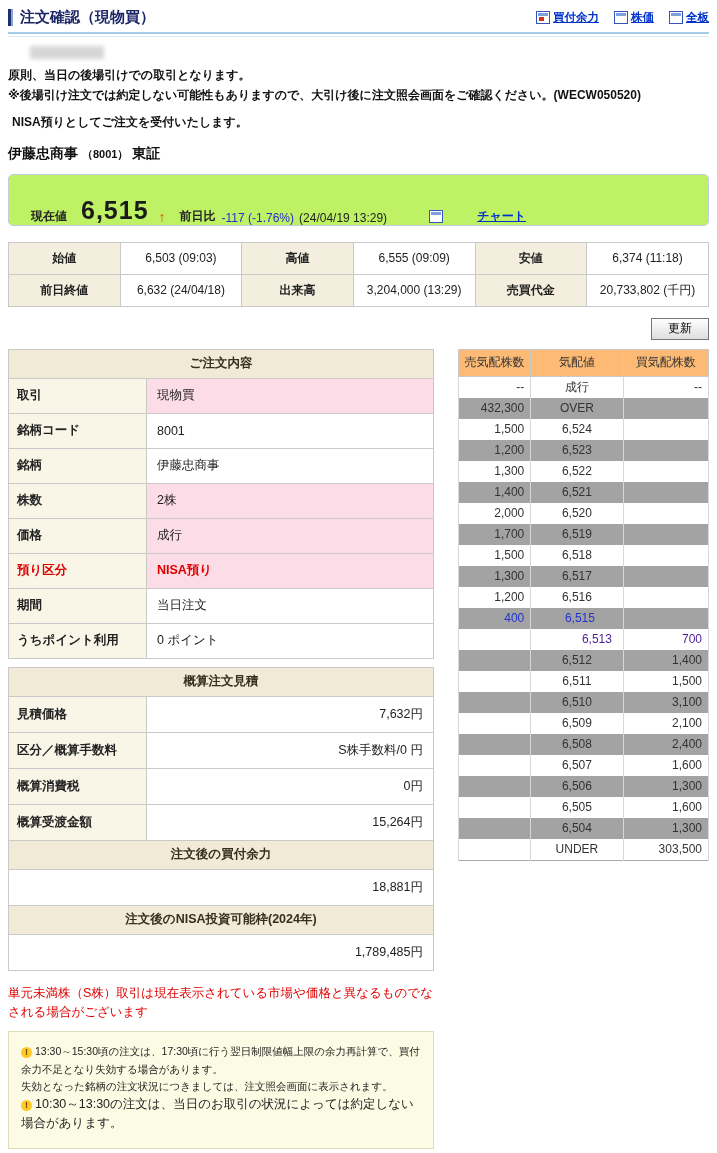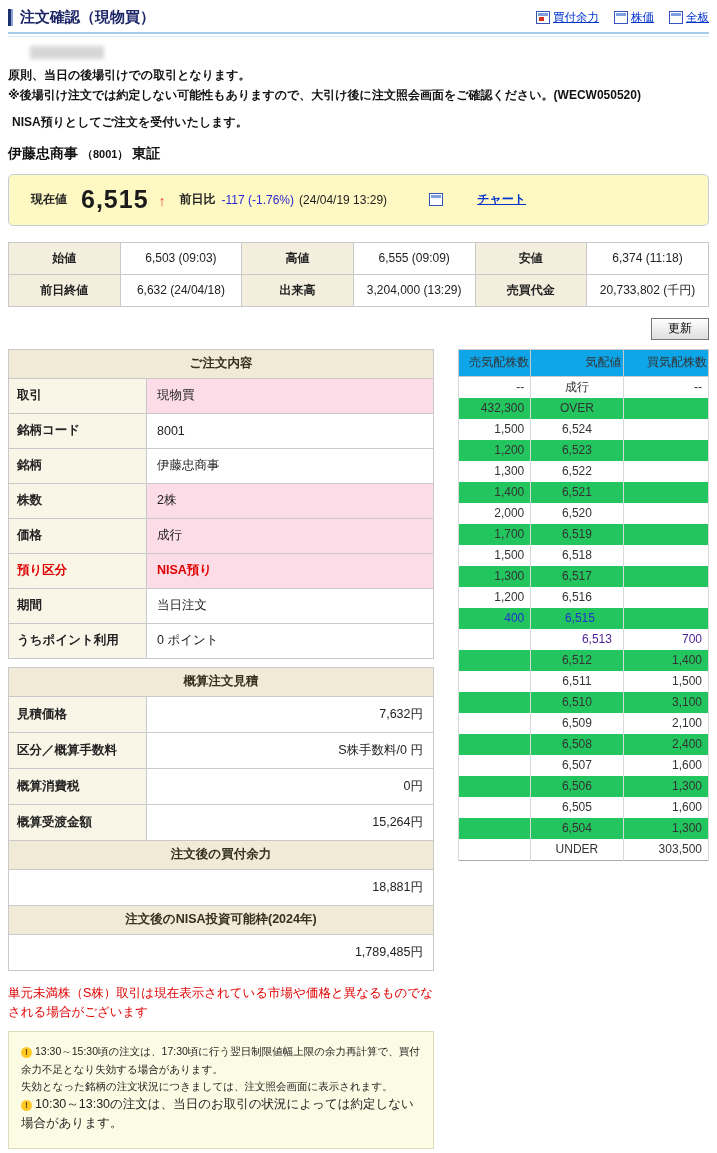--- a/index.html
+++ b/index.html
@@ -4,34 +4,34 @@
 <style>
   html,body{margin:0;padding:0;background:#fff;}
   body{width:717px;height:1153px;font-family:"Liberation Sans","DejaVu Sans",sans-serif;font-size:12px;color:#222;overflow:hidden;}
   .page{padding:8px 8px 0 8px;}
 
   
   .hdr{display:flex;align-items:center;}
   .accent{width:5px;height:17px;background:linear-gradient(to right,#1c2f6e 55%,#8aa6d8 45%);margin-right:7px;}
   .title{font-size:15px;font-weight:bold;color:#1c2566;margin:0;}
   .hlinks{margin-left:auto;display:flex;gap:15px;align-items:center;}
-  .hlink{color:#0033cc;text-decoration:underline;font-weight:normal;font-size:11.5px;display:flex;align-items:center;gap:3px;cursor:pointer;}
+  .hlink{color:#0033cc;text-decoration:underline;font-weight:bold;font-size:11.5px;display:flex;align-items:center;gap:3px;cursor:pointer;}
   .win-icon{width:12px;height:11px;border:1px solid #3355bb;background:#fff;position:relative;display:inline-block;flex:none;}
   .win-icon::before{content:"";position:absolute;left:1px;right:1px;top:1px;height:3px;background:#7f9fdd;}
   .win-icon.red::after{content:"";position:absolute;left:2px;top:5px;width:5px;height:4px;background:#d03020;}
   .rule{margin-top:5px;height:2px;border-top:2px solid #a5cdea;border-bottom:1px solid #d7eaf8;}
 
   .redacted{width:74px;height:13px;background:#d6d6d6;filter:blur(2px);margin:9px 0 7px 22px;}
   .notice{margin:1px 0;font-weight:bold;color:#111;line-height:1.55;}
   .nisa{margin-top:9px;padding-left:4px;}
   .stock-line{margin-top:13px;font-size:14px;font-weight:bold;color:#111;}
   .stock-code{font-size:11px;}
 
   
-  .quote{margin-top:11px;border:1px solid #c3cedb;border-radius:5px;height:50px;display:flex;align-items:center;padding:0 22px;background:#fef9c3;}
+  .quote{margin-top:11px;border:1px solid #c3cedb;border-radius:5px;height:50px;display:flex;align-items:flex-end;padding:0 22px;background:#bef264;}
   .q-label{font-weight:bold;}
   .q-price{font-size:25px;font-weight:bold;color:#1a1a1a;margin-left:14px;letter-spacing:1px;}
   .q-arrow{color:#e8432c;font-size:14px;font-weight:bold;margin:2px 14px 0 10px;}
   .q-chglabel{font-weight:bold;margin-right:6px;}
   .q-chg{color:#2b2bd0;margin-right:5px;}
   .q-time{color:#222;}
   .chart-wrap{margin-left:42px;display:flex;align-items:center;gap:4px;}
   .chart-link{color:#0033cc;text-decoration:underline;font-weight:bold;cursor:pointer;margin-left:30px;}
 
   
@@ -64,26 +64,26 @@
   .warning{color:#e00000;font-size:12.5px;line-height:1.5;margin:13px 0 10px;}
 
   
   .notebox{background:#fcfbe3;border:1px solid #e0dcbe;padding:11px 12px 15px;}
   .note{font-size:10.5px;line-height:1.65;color:#222;}
   .note.large{font-size:12.5px;line-height:1.5;}
   .bang{display:inline-block;width:11px;height:11px;border-radius:50%;background:#ffc926;color:#6e4400;font-weight:bold;font-size:9px;line-height:11px;text-align:center;margin-right:3px;}
 
   
   .book{width:100%;border:1px solid #aaa;font-size:12px;}
-  .book thead th{background:#0ea5e9;height:24px;border:1px solid #c9c9c9;font-weight:normal;color:#333;text-align:right;}
+  .book thead th{background:#fdba74;height:24px;border:1px solid #c9c9c9;font-weight:normal;color:#333;text-align:center;}
   .book td{height:21px;border-left:1px solid #d8d8d8;border-right:1px solid #d8d8d8;padding:0 6px;color:#333;}
   .book .c-sell{text-align:right;width:80px;}
   .book .c-price{text-align:center;width:75px;}
   .book .c-buy{text-align:right;width:80px;}
-  .book tr.alt{background:#22c55e;border-radius:8px;}
+  .book tr.alt{background:#a3a3a3;border-radius:8px;}
   .book tr.best-ask td{color:#2233cc;padding-left:12px;}
   .book tr.best-bid td{color:#4c1d95;padding-left:46px;}
 </style>
 </head>
 <body>
 
 <div class="page">
 
   <div class="hdr">
     <span class="accent"></span>

